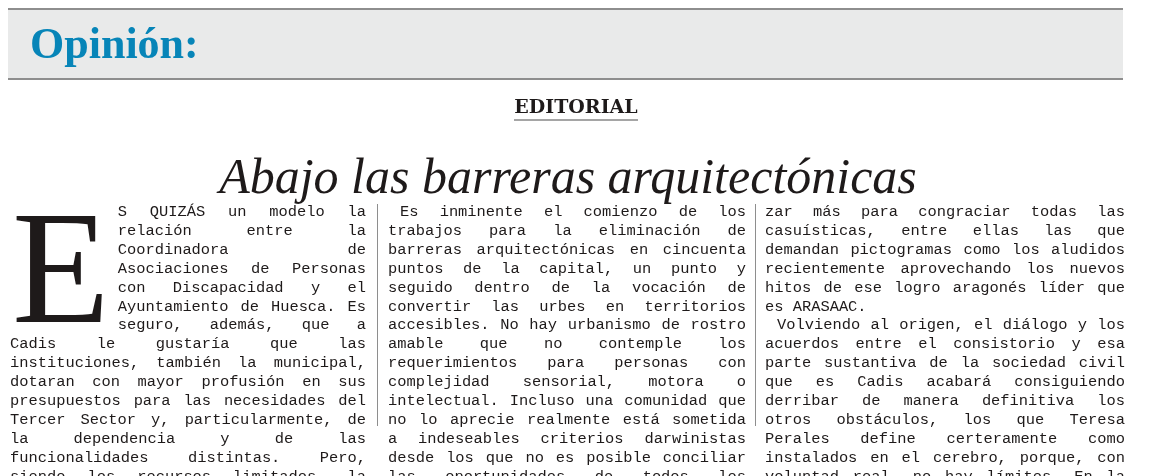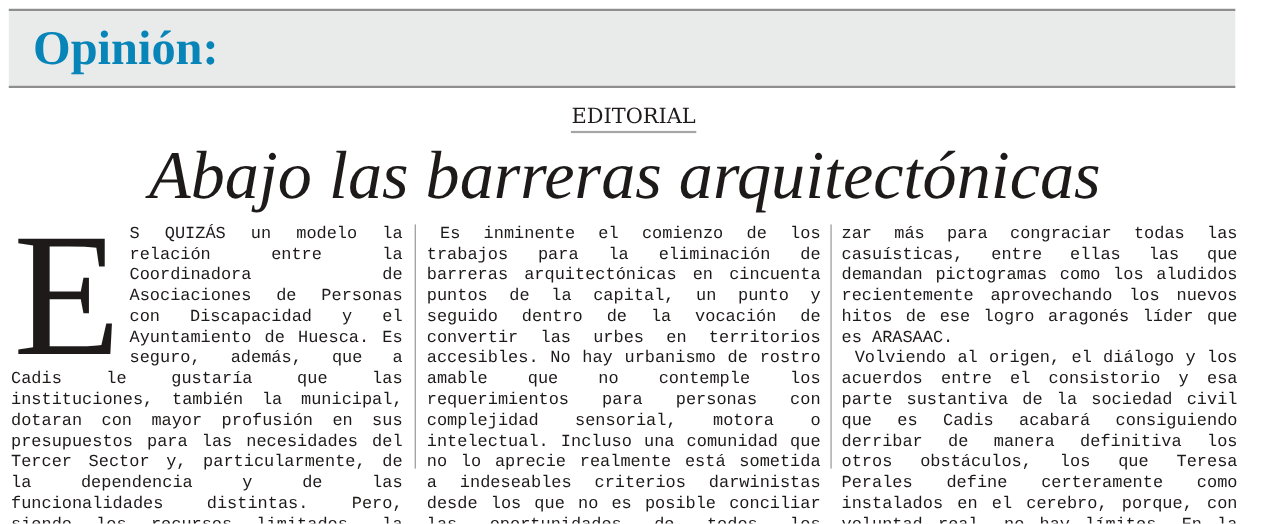--- a/index.html
+++ b/index.html
@@ -4,25 +4,25 @@
 <style>
   html, body { margin: 0; padding: 0; background: #ffffff; }
   body { width: 1152px; height: 476px; position: relative; overflow: hidden;
          font-family: "Liberation Serif", "DejaVu Serif", serif; color: #1e1a1a; }
   .band { position: absolute; left: 8px; top: 8px; width: 1115px; height: 68px;
           background: #e9eaea; border-top: 2px solid #8e8e8e; border-bottom: 2px solid #8e8e8e; }
   .section-title { position: absolute; left: 22px; top: 4px; margin: 0;
           font-family: Liberation Serif, serif; font-weight: bold; font-size: 44px;
           color: #0785b8; letter-spacing: 0px; line-height: 60px; }
   .kicker { position: absolute; left: 0; width: 1152px; top: 94px; text-align: center; }
-  .kicker span { display: inline-block; font-family: "DejaVu Serif", serif; font-weight: normal;
+  .kicker span { display: inline-block; font-family: "DejaVu Serif", serif; font-weight: bold;
           font-size: 19px; line-height: 24px; padding-bottom: 1px; border-bottom: 2px solid #a5a5a5; color: #1e1a1a; }
-  .headline { position: absolute; left: 0; width: 1136px; top: 131px; margin: 0; text-align: center;
+  .headline { position: absolute; left: 0; width: 1136px; top: 147px; margin: 0; text-align: center;
           font-family: "Liberation Serif", serif; font-style: italic; font-weight: normal;
-          font-size: 62px; line-height: 58px; color: #1e1a1a; }
+          font-size: 50px; line-height: 58px; color: #1e1a1a; }
   .col { position: absolute; top: 203px; font-size: 15.4px; line-height: 18.9px; }
   .col p { margin: 0; text-align: justify; text-align-last: left; font-family: Liberation Mono, monospace; }
   .col p.indent { text-indent: 12px; }
   .c1 { left: 10px; width: 356px; }
   .c2 { left: 388px; width: 358px; }
   .c3 { left: 765px; width: 360px; }
   .divider { position: absolute; width: 1px; background: #8e8e8e; }
   .d1 { left: 377px; top: 204px; height: 222px; }
   .d2 { left: 755px; top: 204px; height: 222px; }
   .dropcap { float: left; font-family: "Liberation Serif", serif; font-size: 160px; line-height: 118px;

